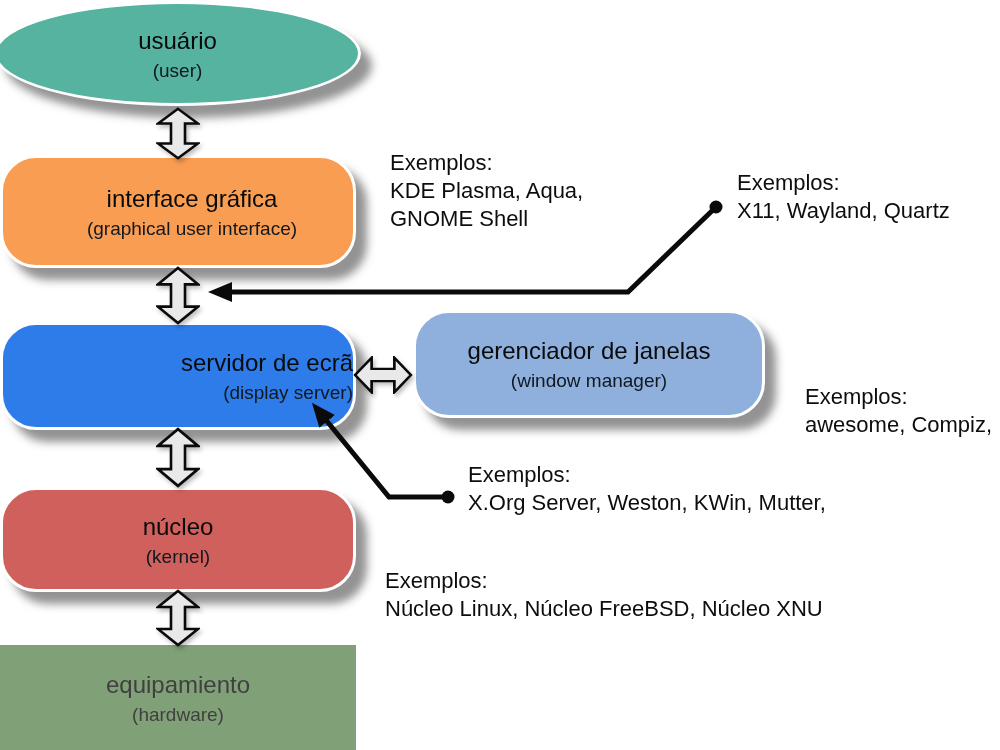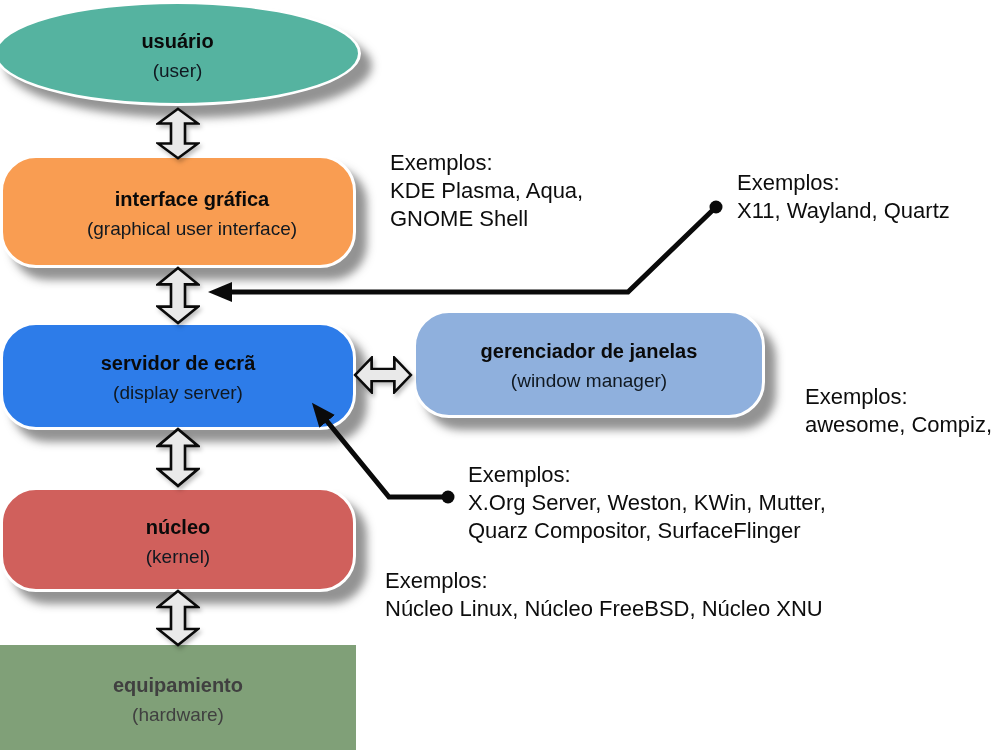--- a/index.html
+++ b/index.html
@@ -7,25 +7,25 @@
     position:relative;width:1000px;height:750px;overflow:hidden;background:#ffffff;
     font-family:"Liberation Sans","DejaVu Sans",sans-serif;
   }
   
   .node{
     position:absolute;display:flex;flex-direction:column;align-items:center;justify-content:center;
     box-sizing:border-box;text-align:center;
     border:3px solid #ffffff;
     box-shadow:11px 12px 9px rgba(40,40,40,0.50);
   }
-  .node .title{font-weight:bold;font-size:20px;line-height:32px;color:#0a0a0a;letter-spacing:0px;}
+  .node .title{font-weight:normal;font-size:24px;line-height:32px;color:#0a0a0a;letter-spacing:0px;}
   .node .subtitle{font-size:19px;line-height:24px;color:#101820;margin-top:2px;}
   .node-user{left:-6px;top:1px;width:367px;height:105px;border-radius:50%;}
   .node-gui{left:0px;top:155px;width:356px;height:113px;border-radius:36px;padding-left:28px;}
-  .node-display{left:0px;top:322px;width:356px;height:108px;border-radius:36px;}
+  .node-display{left:0px;top:322px;width:356px;height:108px;border-radius:36px;align-items:flex-end;}
   .node-wm{left:413px;top:310px;width:352px;height:108px;border-radius:36px;}
   .node-kernel{left:0px;top:487px;width:356px;height:105px;border-radius:36px;}
   .node-hw{left:0px;top:645px;width:356px;height:105px;border-radius:0;border:none;box-shadow:none;}
   .node-hw .title,.node-hw .subtitle{color:#404040;}
   
   .darrow{position:absolute;filter:drop-shadow(2px 3px 2px rgba(0,0,0,0.25));}
   .darrow svg{display:block;width:100%;height:100%;}
   .arr-fill{fill:#e9e9e9;stroke:#0a0a0a;stroke-width:2.6;stroke-linejoin:miter;}
   .a1{left:156px;top:107px;width:44px;height:53px;}
   .a2{left:156px;top:266px;width:44px;height:59px;}
@@ -132,21 +132,20 @@
   </div>
 
   <div class="ann ann-wm">
     <div>Exemplos:</div>
     <div>awesome, Compiz,</div>
   </div>
 
   <div class="ann ann-xorg">
     <div>Exemplos:</div>
     <div>X.Org Server, Weston, KWin, Mutter,</div>
-    <div>Quarz Compositor, SurfaceFlinger</div>
   </div>
 
   <div class="ann ann-kernel">
     <div>Exemplos:</div>
     <div>Núcleo Linux, Núcleo FreeBSD, Núcleo XNU</div>
   </div>
 
 </div>
 
 </body></html>

